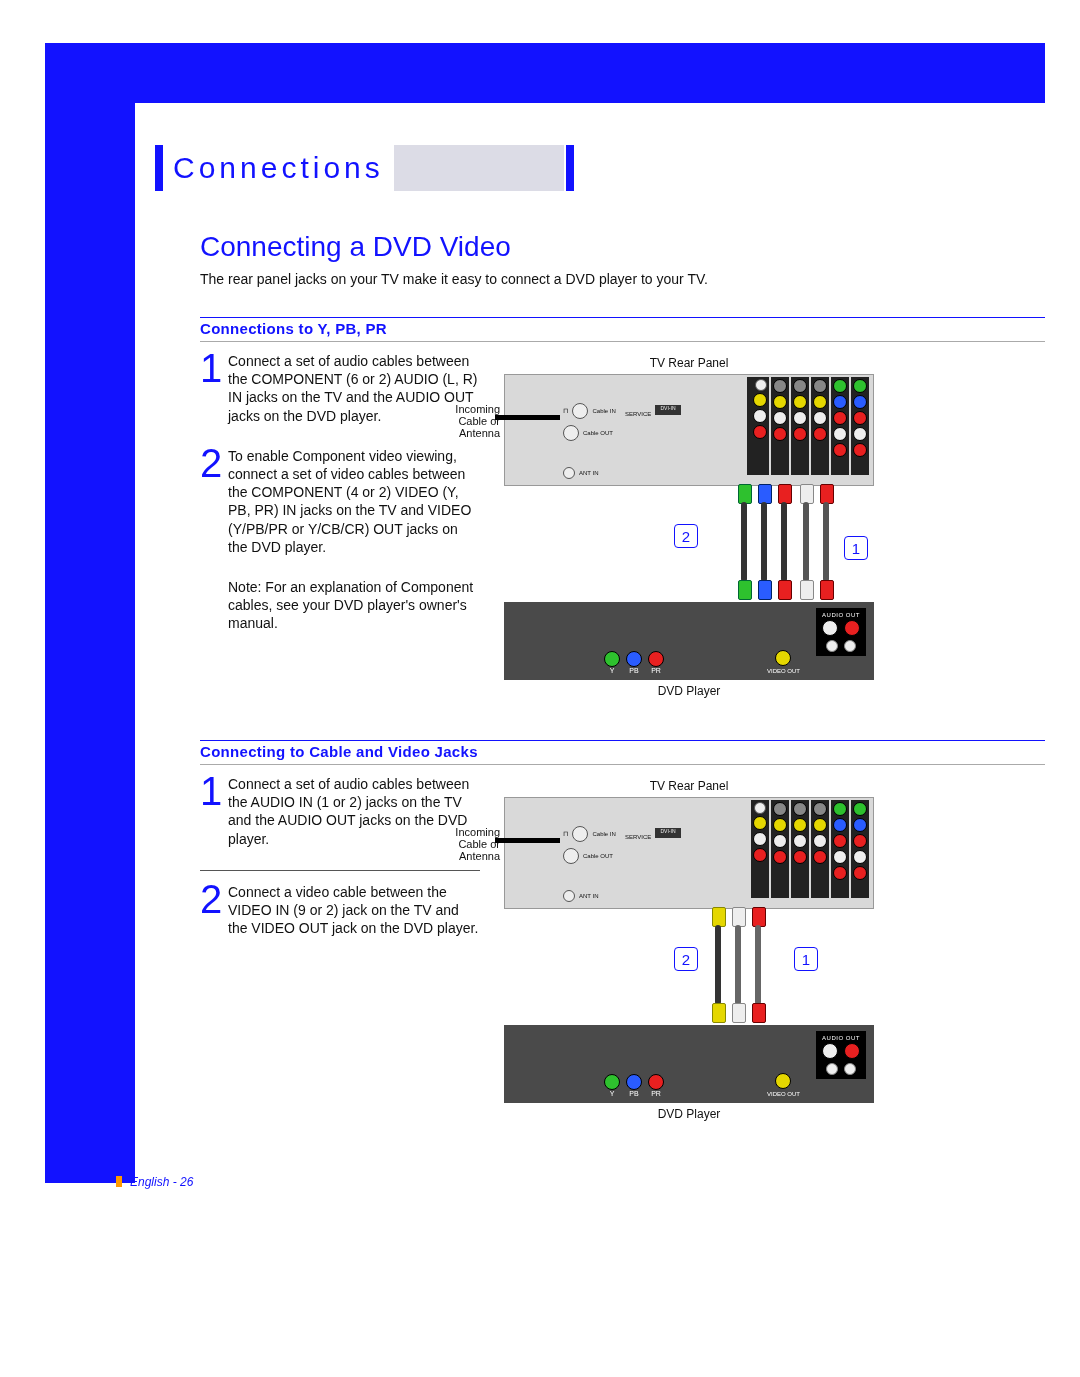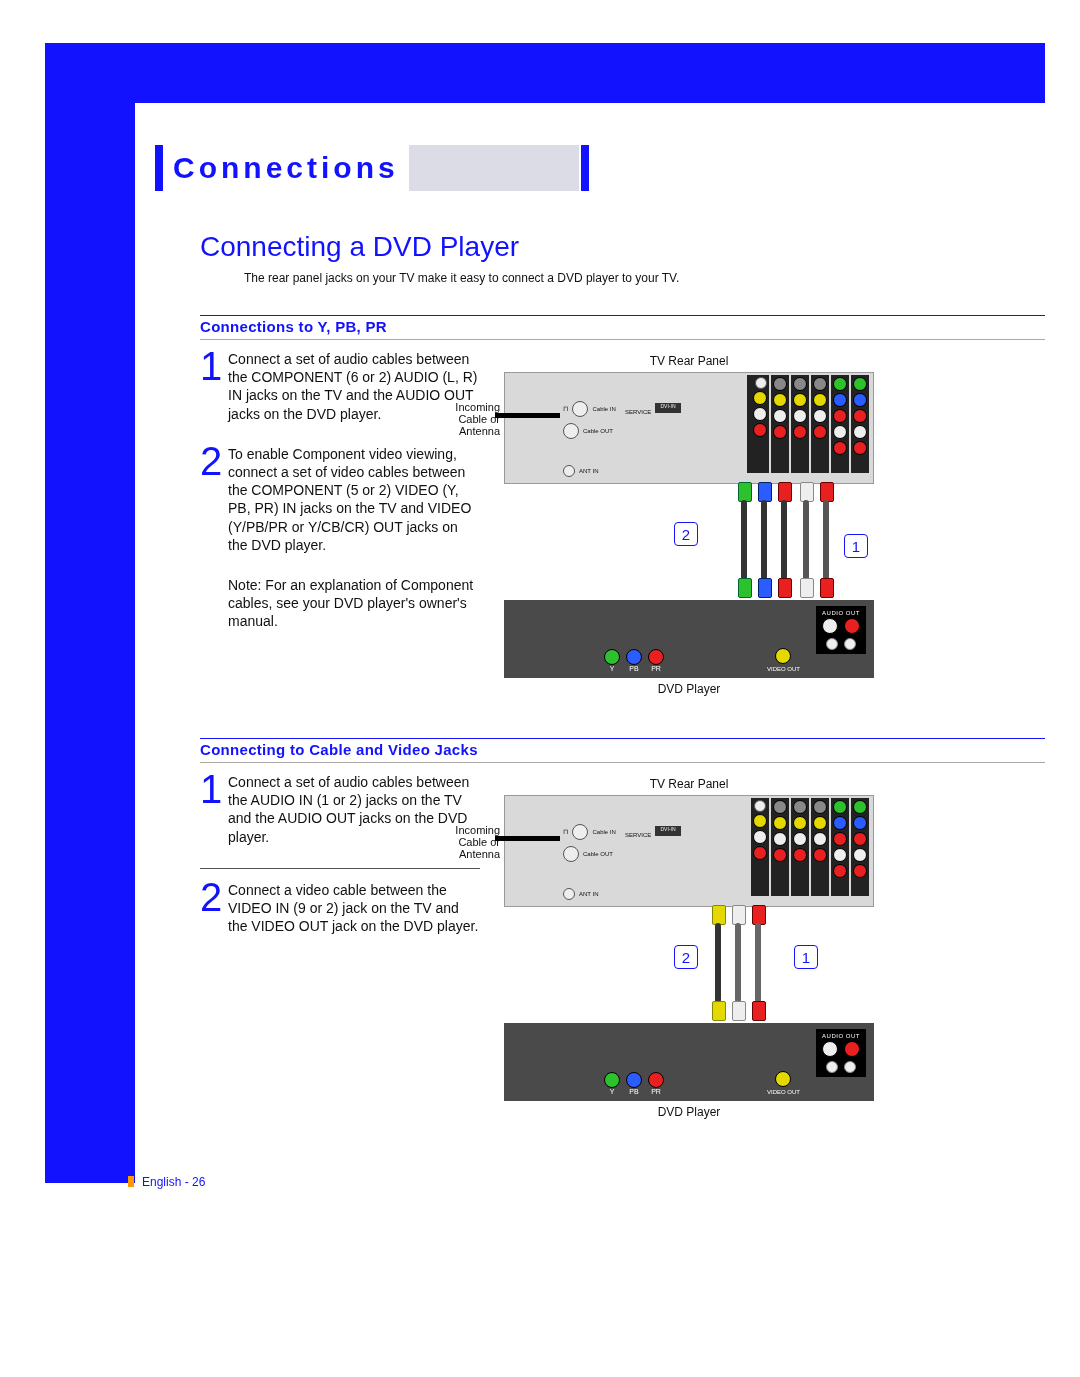--- a/index.html
+++ b/index.html
@@ -41,21 +41,21 @@
     align-items: stretch;
     margin-bottom: 40px;
   }
   .sec-bar {
     width: 8px;
     background: #1212ff;
     margin-right: 10px;
   }
   .sec-title {
     font-size: 30px;
-    font-weight: bold;
+    font-weight: normal;
     color: #1212ff;
     letter-spacing: 4px;
     padding: 6px 0;
   }
   .sec-suffix {
     width: 170px;
     margin-left: 10px;
     background: #dcdce6;
   }
   .sec-suffix-blue {
@@ -66,24 +66,23 @@
   .body {
     margin-left: 45px;
   }
   .h2 {
     font-size: 28px;
     color: #1212ff;
     font-weight: normal;
     margin: 0 0 8px 0;
   }
   .intro {
-    font-size: 12px;
+    font-size: 14px;
     color: #111;
     margin-bottom: 30px;
-    margin-left: 44px;
   }
   .sub {
     font-size: 15px;
     font-weight: bold;
     color: #1212ff;
     letter-spacing: 0.3px;
     border-top: 1px solid #1212ff;
     border-bottom: 1px solid #aaa;
     padding: 2px 0 4px 0;
     margin-bottom: 10px;
@@ -102,23 +101,24 @@
     font-weight: normal;
     width: 28px;
     flex-shrink: 0;
     margin-top: -2px;
   }
   .step-text { font-size: 14px; color: #111; line-height: 1.3; }
   .note { font-size: 14px; color: #111; line-height: 1.3; margin-left:28px; margin-top:4px; }
   .hr { border: none; border-top: 1px solid #555; margin: 8px 0 12px 0; }
   .footer {
     position: absolute;
-    left: 128px;
+    left: 116px;
     top: 1175px;
     font-size: 12px;
+    font-style: italic;
   }
   .footer-bar {
     display:inline-block;
     width:6px; height:11px; background:#f90; margin-right:8px; position:relative; top:1px;
   }
   .footer-text { color:#1212ff; }
   .diagram {
     width: 370px;
     font-size: 11px;
     color: #111;
@@ -205,33 +205,33 @@
 
   <div class="content">
     <div class="section-header">
       <div class="sec-bar"></div>
       <div class="sec-title">Connections</div>
       <div class="sec-suffix"></div>
       <div class="sec-suffix-blue"></div>
     </div>
 
     <div class="body">
-      <h2 class="h2">Connecting a DVD Player</h2>
+      <h2 class="h2">Connecting a DVD Video</h2>
       <div class="intro">The rear panel jacks on your TV make it easy to connect a DVD player to your TV.</div>
 
       <div class="sub">Connections to Y, PB, PR</div>
       <div class="twocol">
         <div class="leftcol">
           <div class="step">
             <div class="big-num">1</div>
             <div class="step-text">Connect a set of audio cables between the COMPONENT (6 or 2) AUDIO (L, R) IN jacks on the TV and the AUDIO OUT jacks on the DVD player.</div>
           </div>
           <div class="step">
             <div class="big-num">2</div>
-            <div class="step-text">To enable Component video viewing, connect a set of video cables between the COMPONENT (5 or 2) VIDEO (Y, PB, PR) IN jacks on the TV and VIDEO (Y/PB/PR or Y/CB/CR) OUT jacks on the DVD player.</div>
+            <div class="step-text">To enable Component video viewing, connect a set of video cables between the COMPONENT (4 or 2) VIDEO (Y, PB, PR) IN jacks on the TV and VIDEO (Y/PB/PR or Y/CB/CR) OUT jacks on the DVD player.</div>
           </div>
           <div class="note">Note: For an explanation of Component cables, see your DVD player's owner's manual.</div>
         </div>
 
         <div class="rightcol">
           <div class="diagram">
             <div class="label-center">TV Rear Panel</div>
             <div class="panel">
               <div class="side-text">Incoming Cable or Antenna</div>
               <div class="ant-bar"></div>

